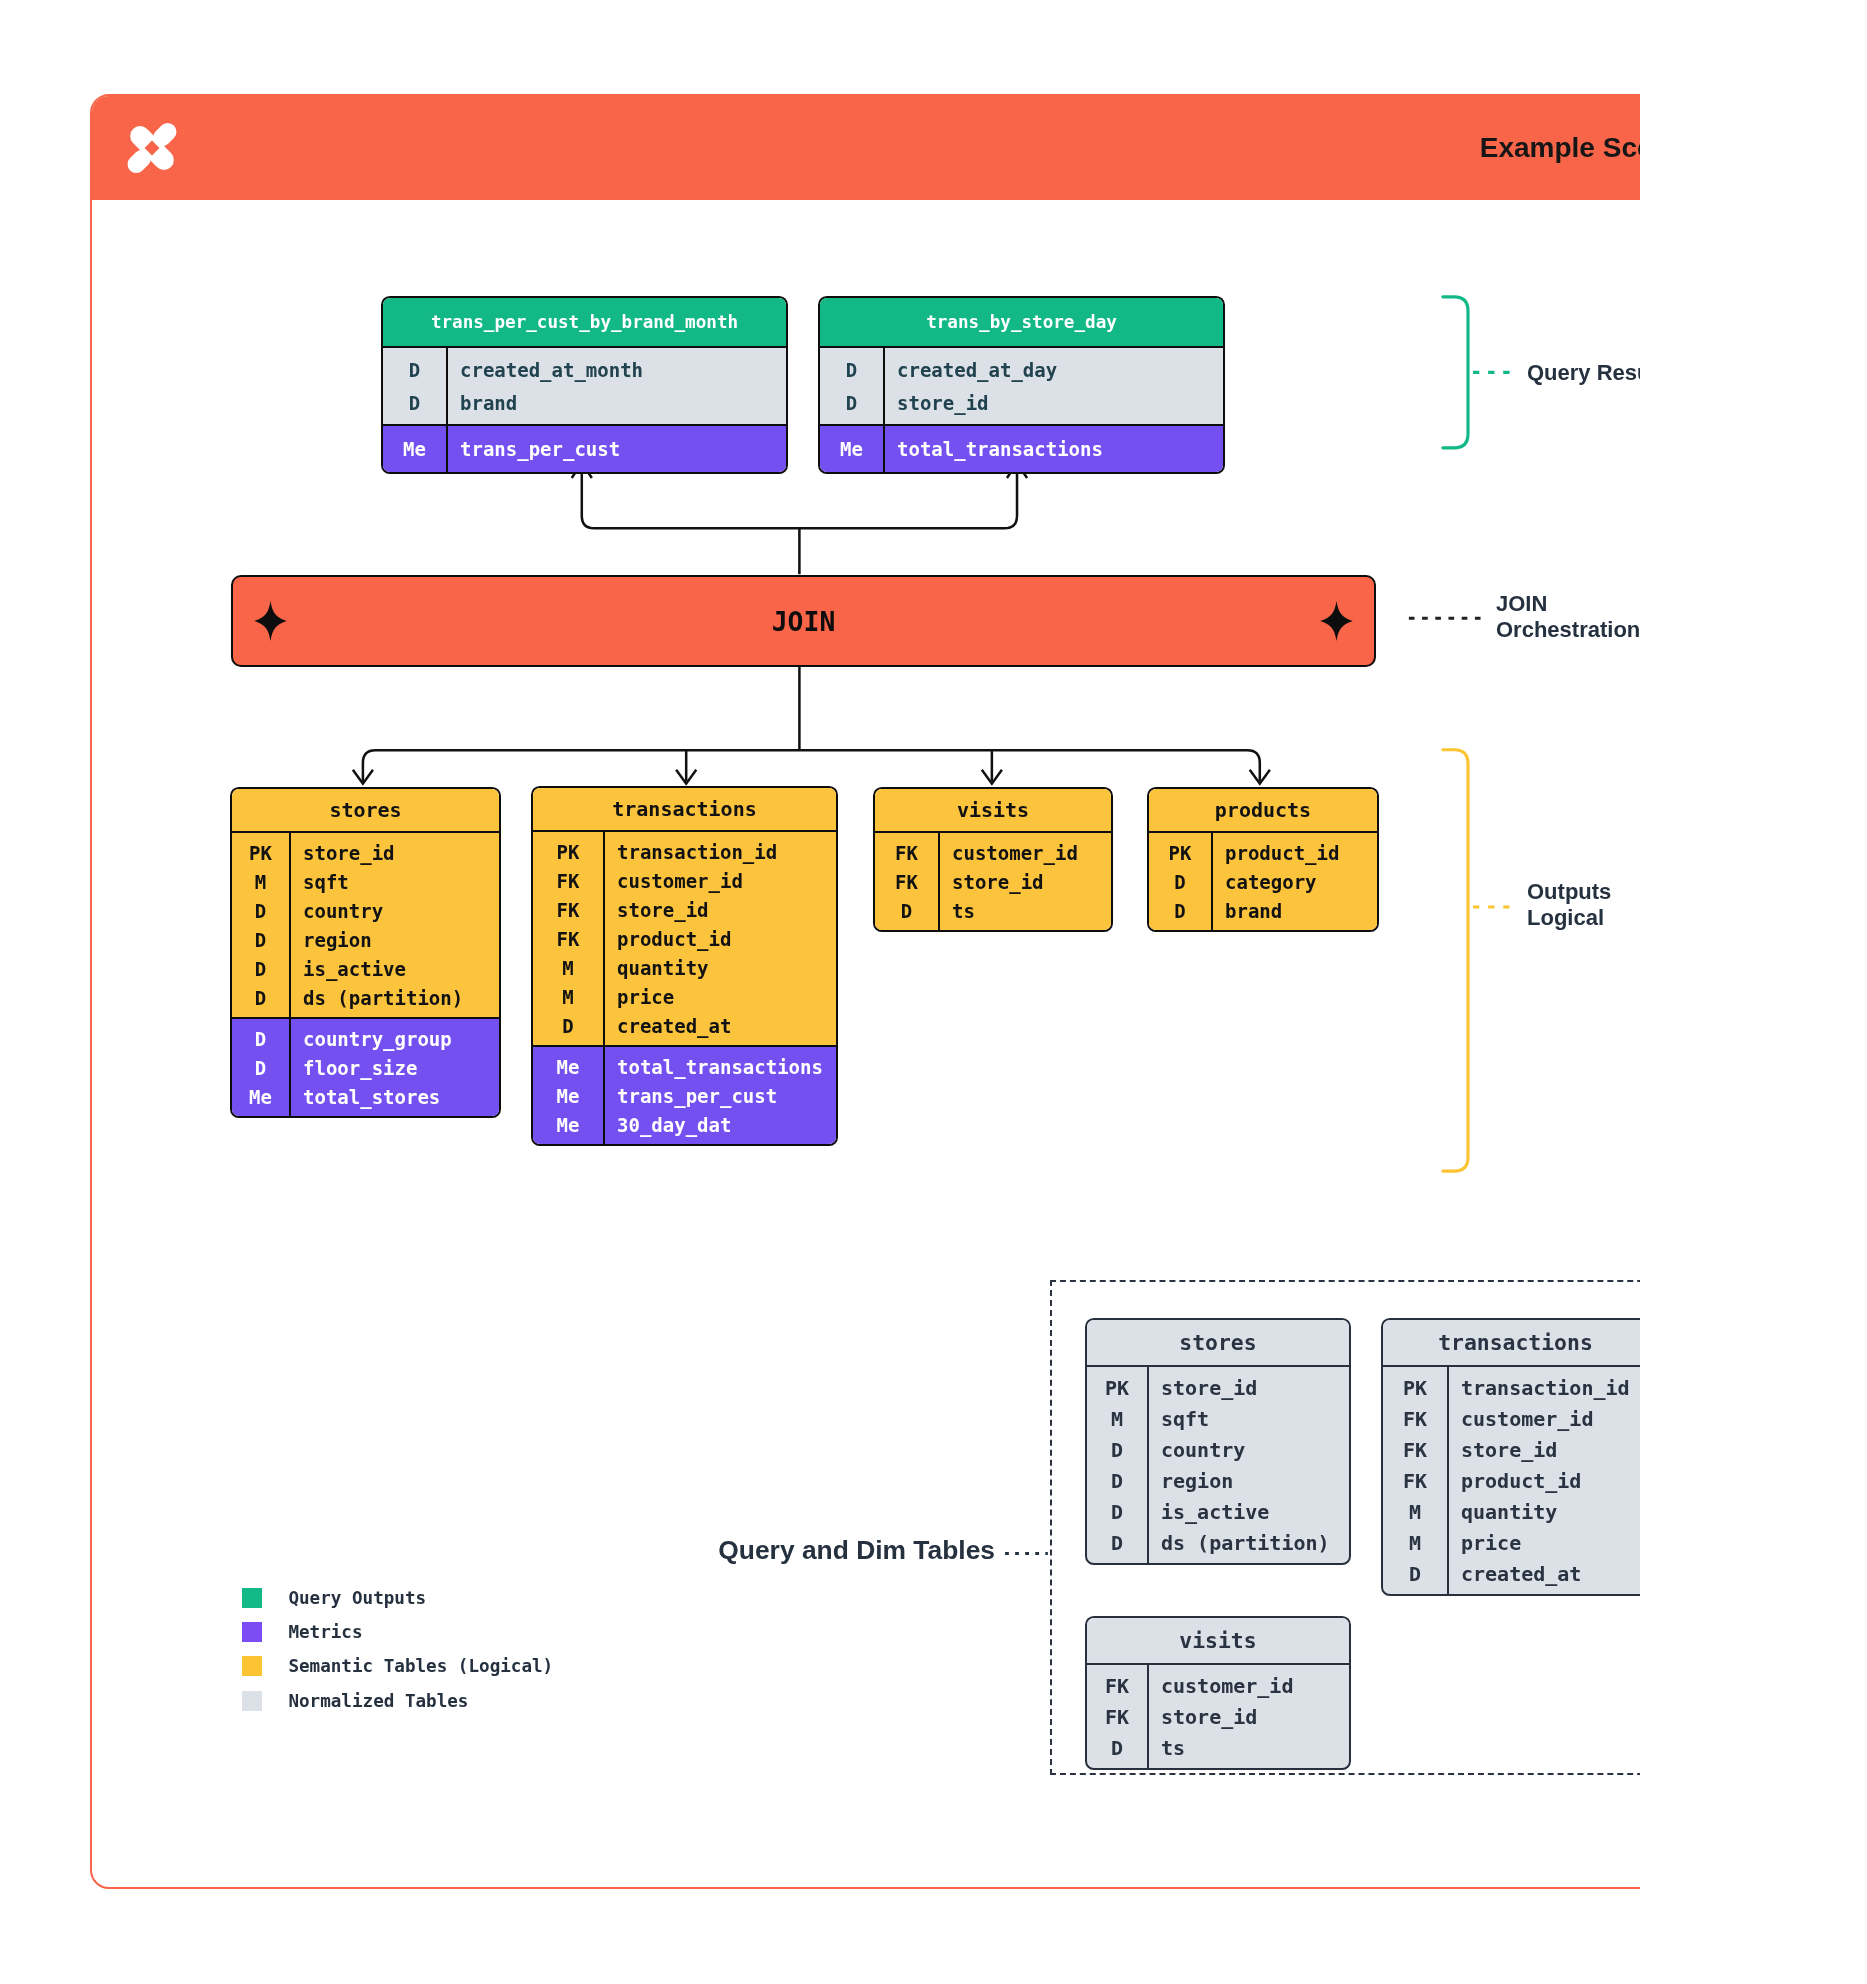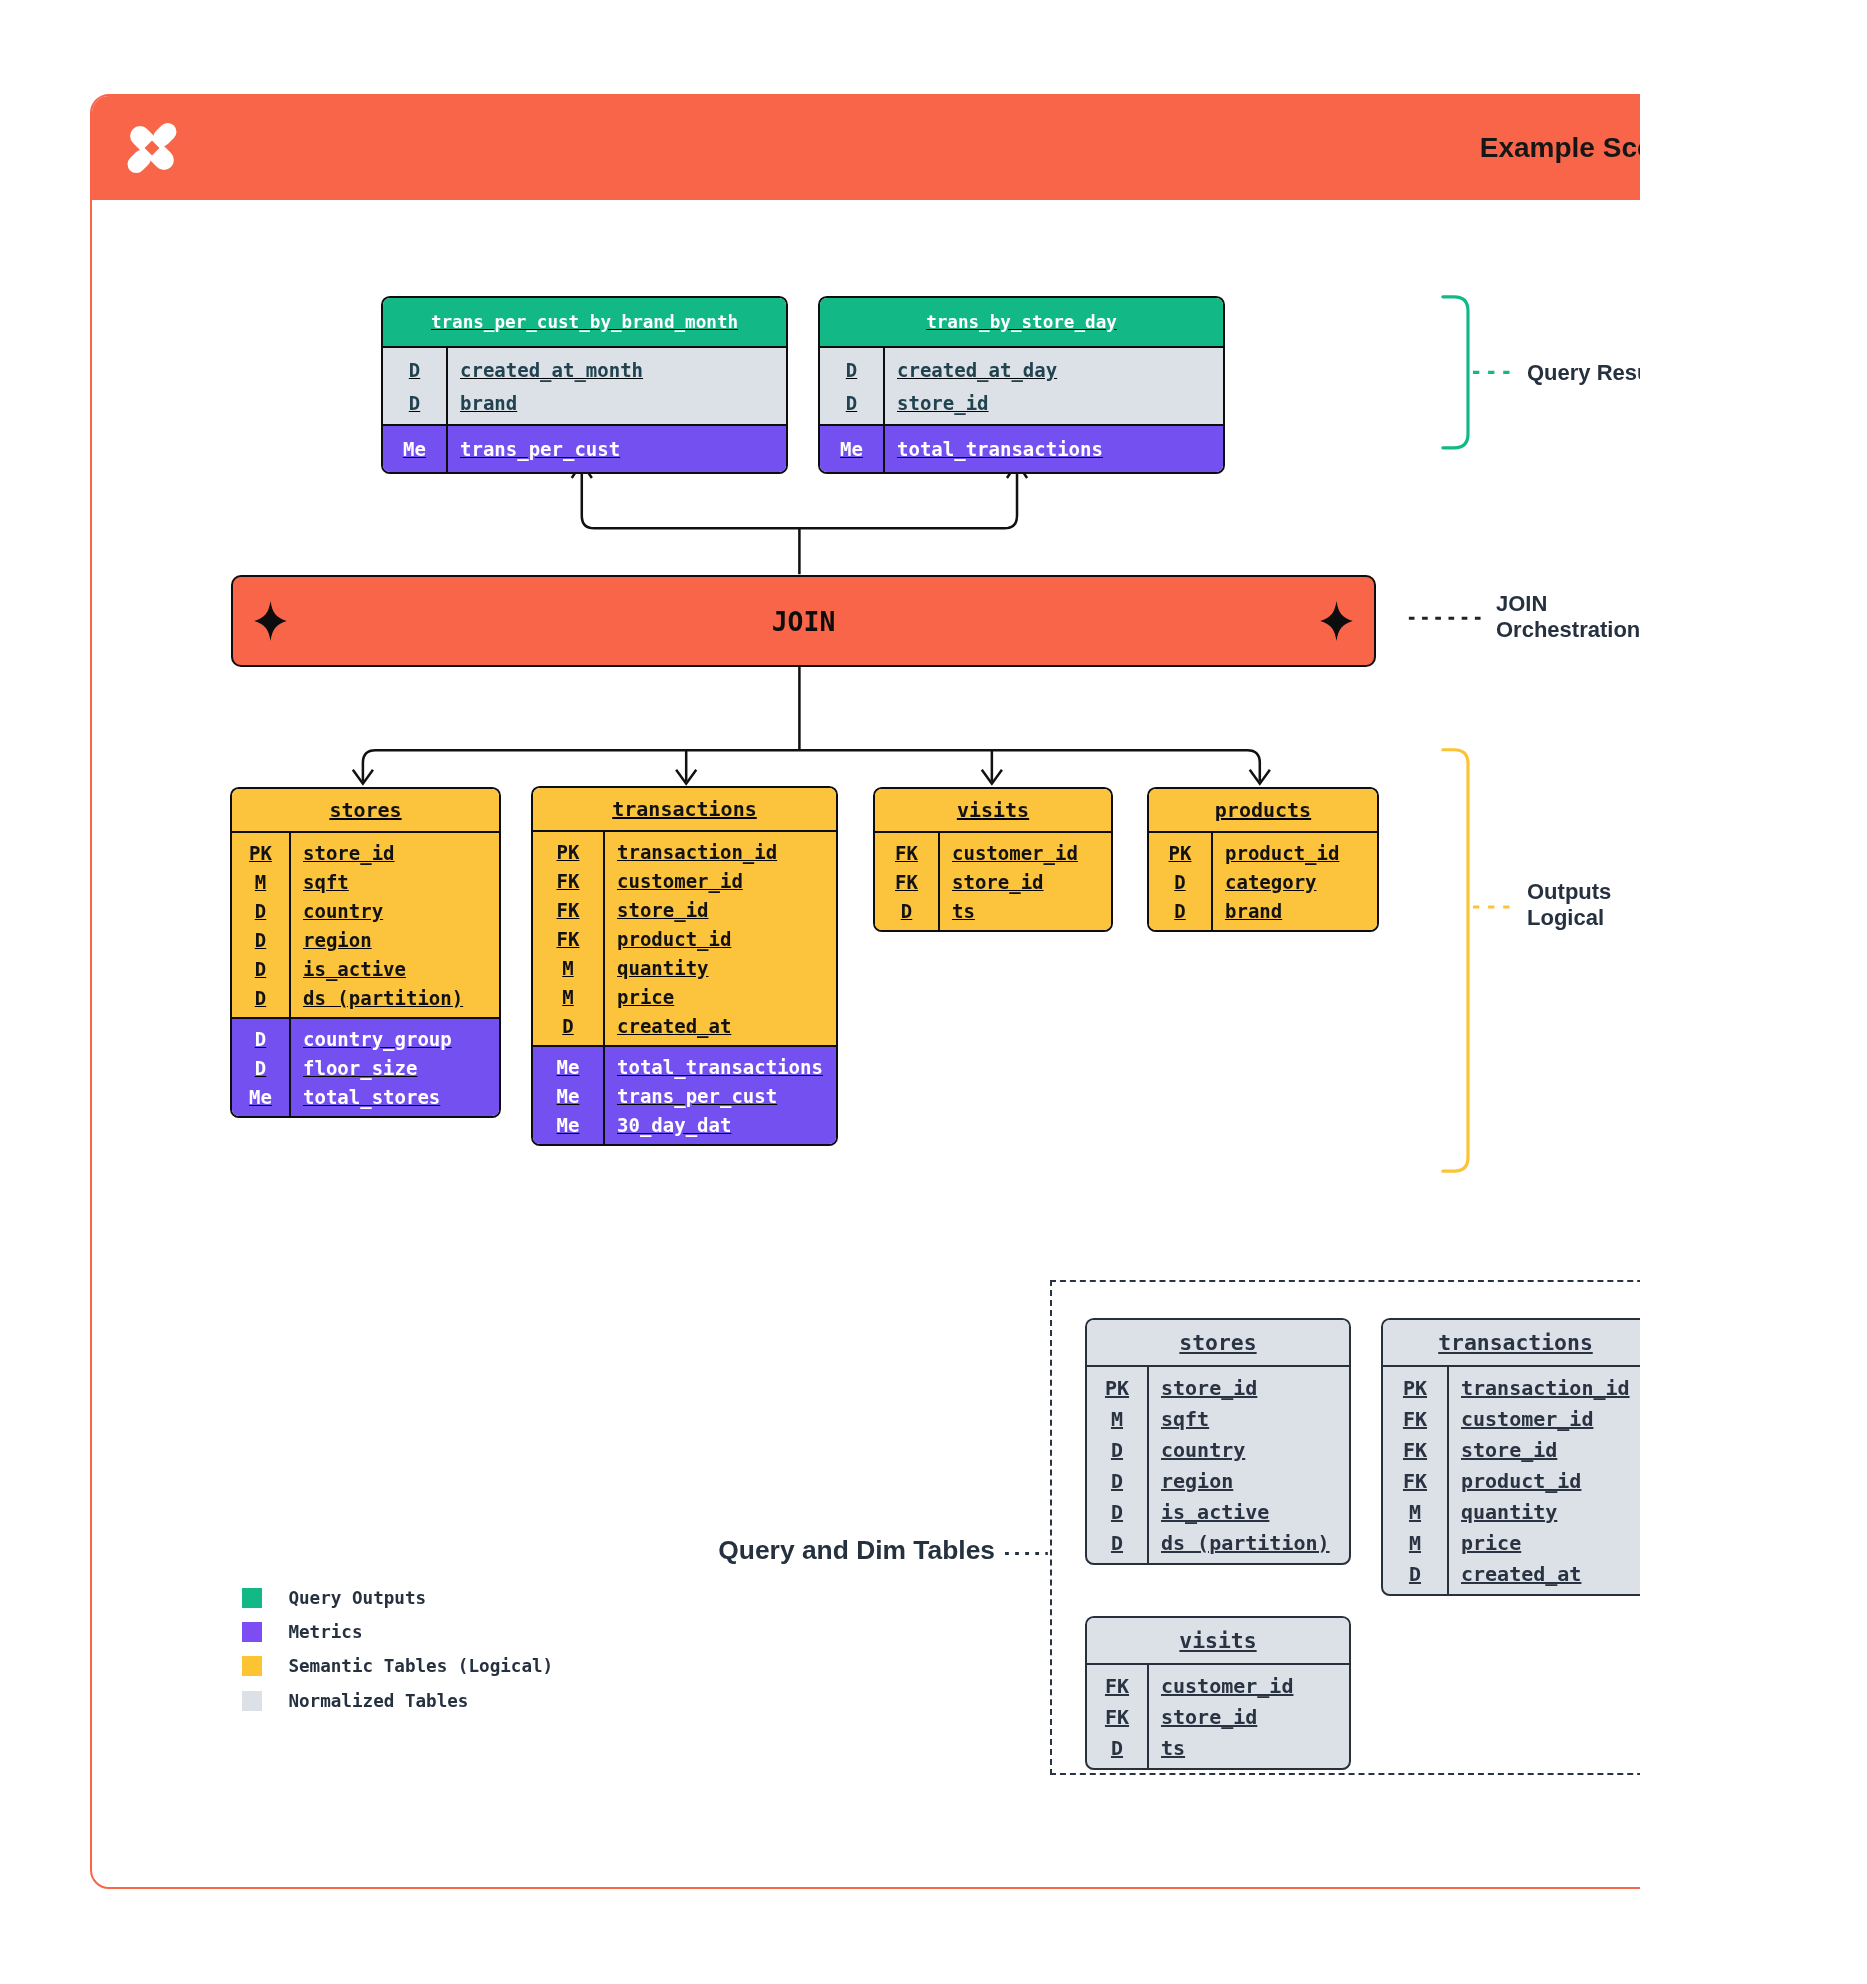--- a/index.html
+++ b/index.html
@@ -8,21 +8,21 @@
   .mono{font-family:"DejaVu Sans Mono",monospace;font-weight:bold;}
 
   
   .card{position:absolute;left:90px;top:94px;width:1682px;height:1791px;
         border:2.5px solid #F96549;border-radius:19px;overflow:hidden;background:#fff;}
   .cardbar{height:104px;background:#F96549;display:flex;align-items:center;}
   .logo{margin-left:25px;width:70px;height:70px;}
   .cardtitle{margin-left:auto;padding-right:53px;font-size:28px;font-weight:bold;color:#161616;}
 
   
-  .dtable{position:absolute;border:2.5px solid #0d0d0d;border-radius:8.8px;overflow:hidden;text-decoration:underline;
+  .dtable{position:absolute;border:2.5px solid #0d0d0d;border-radius:8.8px;overflow:hidden;
           --line:#0d0d0d;}
   .thead{display:flex;align-items:center;justify-content:center;}
   .tsec{border-top:2.5px solid var(--line);position:relative;padding:5px 0;}
   .tsec::after{content:"";position:absolute;left:var(--kw,63px);top:0;bottom:0;width:1.9px;background:var(--line);}
   .trow{display:grid;grid-template-columns:var(--kw,63px) 1fr;align-items:center;}
   .tkey{display:flex;align-items:center;justify-content:center;}
   .tname{padding-left:14px;white-space:nowrap;}
 
   
   .result .thead{background:#12B886;color:#ffffff;height:48px;font-size:17.6px;}

